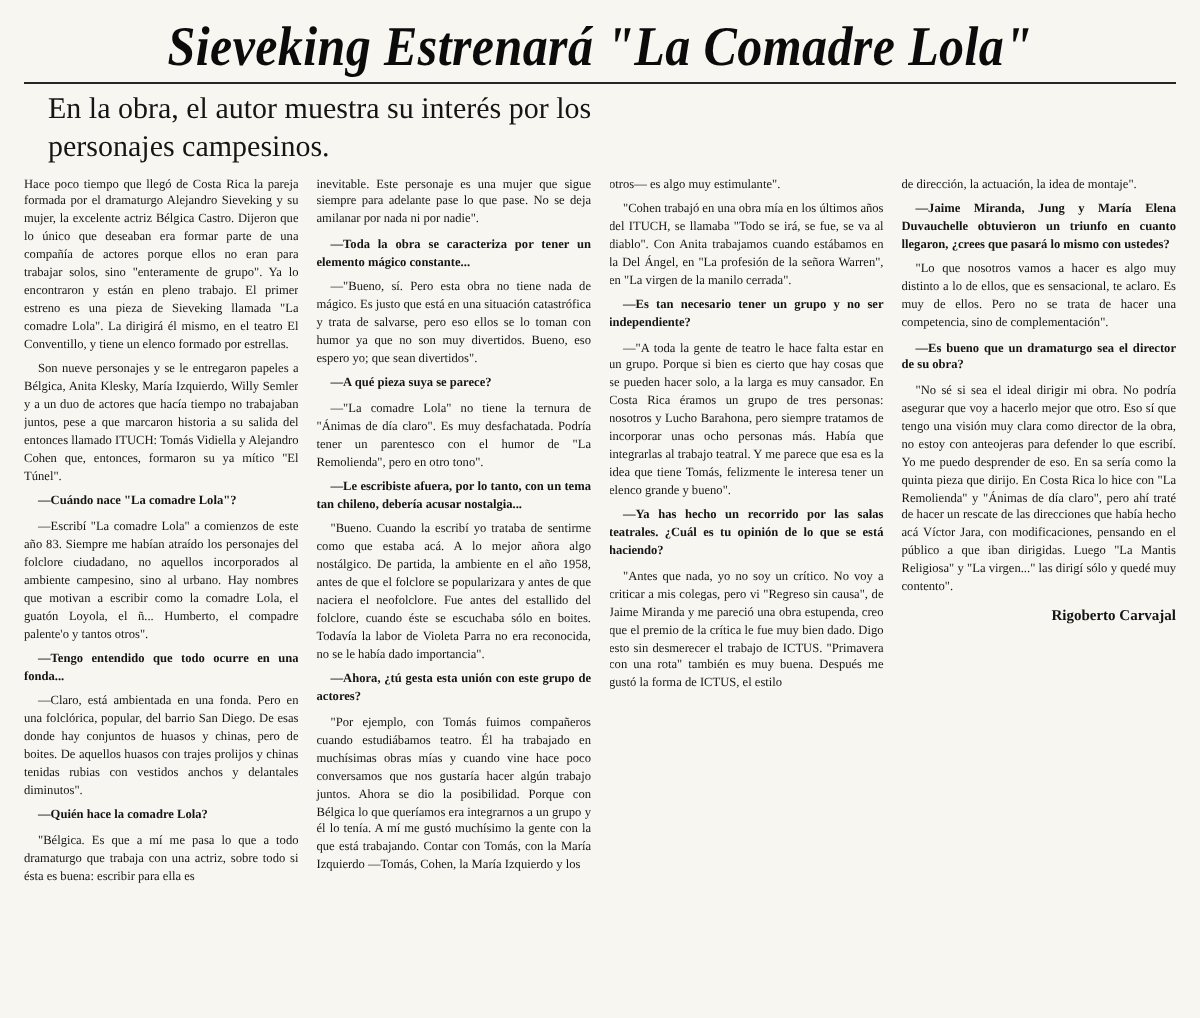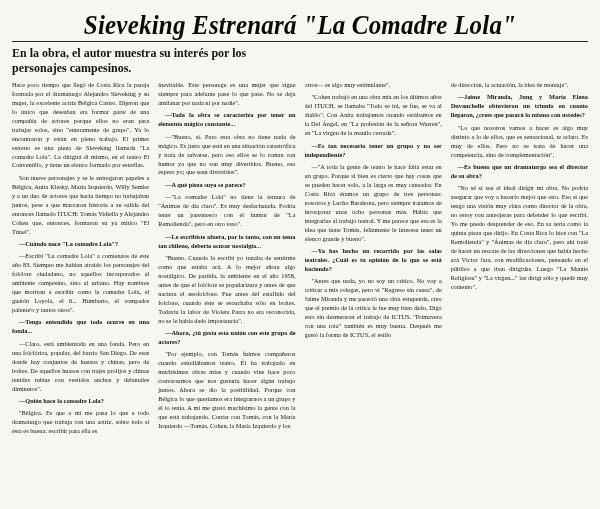--- a/index.html
+++ b/index.html
@@ -40,25 +40,25 @@
     color: #111;
     transform: scaleY(1.12);
     transform-origin: center top;
   }
   .rule {
     border: none;
     border-top: 1px solid #2a2a2a;
     margin: 6px 0 4px 0;
   }
   .subhead {
-    font-size: 12px;
-    font-weight: bold;
+    font-size: 15px;
+    font-weight: normal;
     line-height: 1.25;
     width: 48%;
-    margin: 0 0 5px 0;
+    margin: 0 0 5px 12px;
   }
   .columns {
     display: flex;
     gap: 9px;
     height: 412px;
   }
   .col {
     width: 25%;
     font-size: 6.3px;
     line-height: 1.42;
@@ -130,17 +130,18 @@
         <p class="q">—Ya has hecho un recorrido por las salas teatrales. ¿Cuál es tu opinión de lo que se está haciendo?</p>
         <p>"Antes que nada, yo no soy un crítico. No voy a criticar a mis colegas, pero vi "Regreso sin causa", de Jaime Miranda y me pareció una obra estupenda, creo que el premio de la crítica le fue muy bien dado. Digo esto sin desmerecer el trabajo de ICTUS. "Primavera con una rota" también es muy buena. Después me gustó la forma de ICTUS, el estilo</p>
       </div>
 
       <div class="col">
         <p class="noindent col1top">de dirección, la actuación, la idea de montaje".</p>
         <p class="q">—Jaime Miranda, Jung y María Elena Duvauchelle obtuvieron un triunfo en cuanto llegaron, ¿crees que pasará lo mismo con ustedes?</p>
         <p>"Lo que nosotros vamos a hacer es algo muy distinto a lo de ellos, que es sensacional, te aclaro. Es muy de ellos. Pero no se trata de hacer una competencia, sino de complementación".</p>
         <p class="q">—Es bueno que un dramaturgo sea el director de su obra?</p>
         <p>"No sé si sea el ideal dirigir mi obra. No podría asegurar que voy a hacerlo mejor que otro. Eso sí que tengo una visión muy clara como director de la obra, no estoy con anteojeras para defender lo que escribí. Yo me puedo desprender de eso. En sa sería como la quinta pieza que dirijo. En Costa Rica lo hice con "La Remolienda" y "Ánimas de día claro", pero ahí traté de hacer un rescate de las direcciones que había hecho acá Víctor Jara, con modificaciones, pensando en el público a que iban dirigidas. Luego "La Mantis Religiosa" y "La virgen..." las dirigí sólo y quedé muy contento".</p>
+        <p class="byline">Rigoberto Carvajal</p>
       </div>
 
     </div>
   </div>
 </div>
 
 </body></html>

